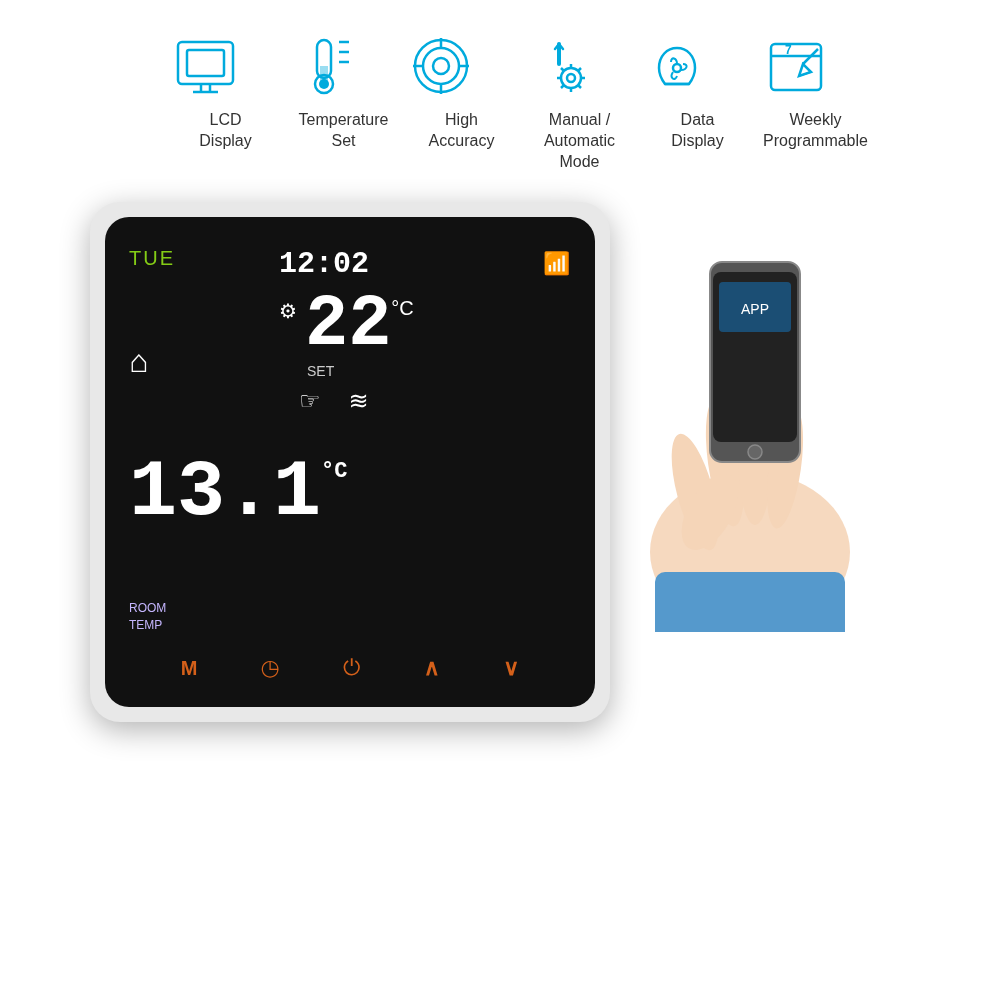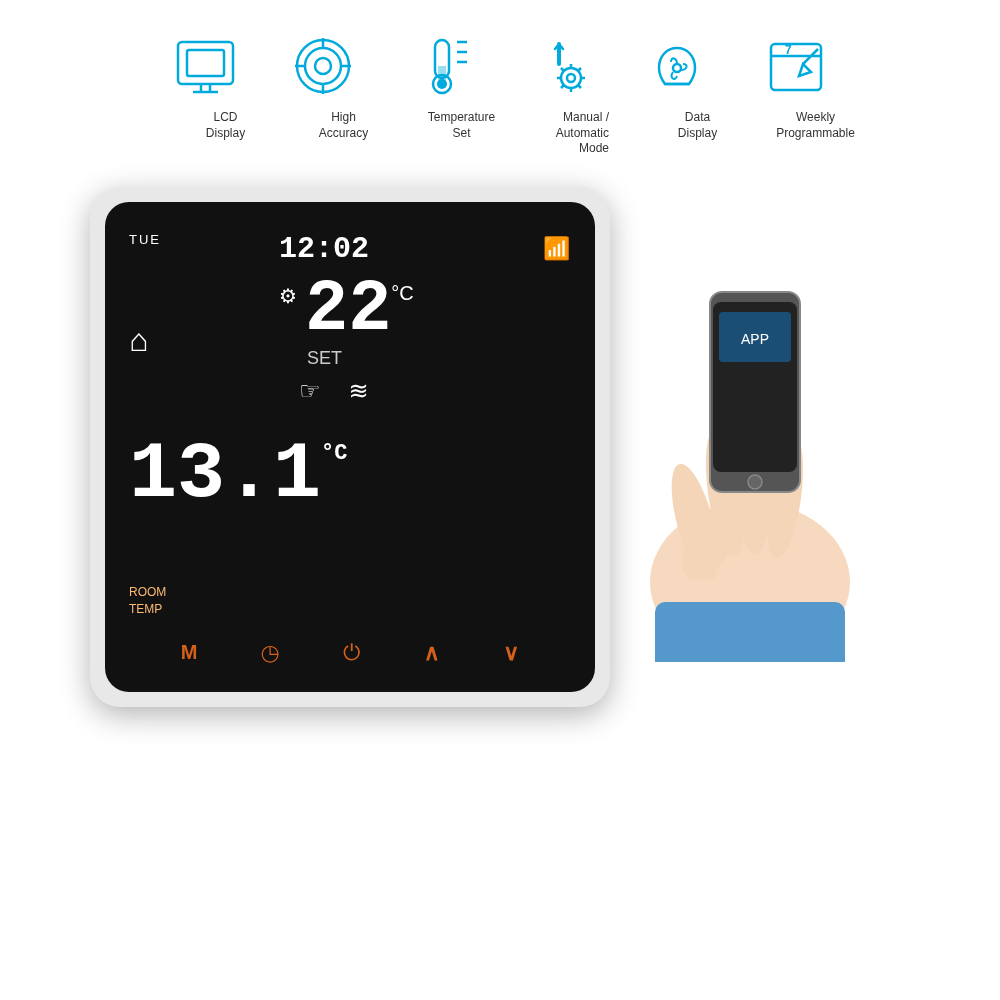--- a/index.html
+++ b/index.html
@@ -27,21 +27,21 @@
     }
     .icon-graphic {
       width: 72px;
       height: 72px;
       display: flex;
       align-items: center;
       justify-content: center;
       margin-bottom: 8px;
     }
     .icon-label {
-      font-size: 12px;
+      font-size: 16px;
       color: #333;
       text-align: center;
       line-height: 1.3;
       padding-left: 41px;
     }
 
     
     .main-content {
       display: flex;
       flex-direction: row;
@@ -91,39 +91,38 @@
       padding: 10px 0;
     }
     .lcd-right {
       flex: 1;
       display: flex;
       flex-direction: column;
       padding: 10px 0 0 10px;
     }
 
     .day-label {
-      font-size: 13px;
-      color: #ffffff;
+      font-size: 20px;
+      color: #84cc16;
       letter-spacing: 2px;
     }
 
     
     .bottom-buttons {
       display: flex;
       justify-content: space-around;
       align-items: center;
       padding: 12px 20px 6px 20px;
     }
 
     
     .phone-hand-area {
       width: 320px;
       height: 520px;
       display: flex;
-      align-items: center;
       justify-content: center;
       margin-left: -20px;
     }
 
     svg .blue-stroke { stroke: #00aadd; fill: none; stroke-width: 2.5; }
   </style>
 </head>
 <body>
 
 <div class="icons-row">
@@ -132,50 +131,50 @@
     <div class="icon-graphic">
       <svg width="65" height="65" viewBox="0 0 65 65">
         <rect x="5" y="8" width="55" height="42" rx="4" class="blue-stroke"></rect>
         <rect x="14" y="16" width="37" height="26" rx="2" class="blue-stroke"></rect>
         <line x1="28" y1="50" x2="28" y2="58" stroke="#00aadd" stroke-width="2.5"></line>
         <line x1="37" y1="50" x2="37" y2="58" stroke="#00aadd" stroke-width="2.5"></line>
         <line x1="20" y1="58" x2="45" y2="58" stroke="#00aadd" stroke-width="2.5"></line>
       </svg>
     </div>
     <span class="icon-label">LCD Display</span>
+  </div>
+
+  <div class="icon-item">
+    <div class="icon-graphic">
+      <svg width="65" height="65" viewBox="0 0 65 65">
+        <line x1="48" y1="8" x2="58" y2="8" stroke="#00aadd" stroke-width="2.5"></line>
+        <line x1="48" y1="18" x2="58" y2="18" stroke="#00aadd" stroke-width="2.5"></line>
+        <line x1="48" y1="28" x2="58" y2="28" stroke="#00aadd" stroke-width="2.5"></line>
+        <rect x="26" y="6" width="14" height="38" rx="7" class="blue-stroke"></rect>
+        <circle cx="33" cy="50" r="9" class="blue-stroke"></circle>
+        <rect x="29" y="32" width="8" height="18" rx="0" fill="#00aadd" opacity="0.4"></rect>
+        <circle cx="33" cy="50" r="5" fill="#00aadd"></circle>
+      </svg>
+    </div>
+    <span class="icon-label">Temperature Set</span>
   </div>
 
   <div class="icon-item">
     <div class="icon-graphic">
       <svg width="65" height="65" viewBox="0 0 65 65">
         <circle cx="32" cy="32" r="26" class="blue-stroke"></circle>
         <circle cx="32" cy="32" r="18" class="blue-stroke"></circle>
         <circle cx="32" cy="32" r="8" class="blue-stroke"></circle>
         <line x1="32" y1="4" x2="32" y2="14" stroke="#00aadd" stroke-width="2.5"></line>
         <line x1="32" y1="50" x2="32" y2="60" stroke="#00aadd" stroke-width="2.5"></line>
         <line x1="4" y1="32" x2="14" y2="32" stroke="#00aadd" stroke-width="2.5"></line>
         <line x1="50" y1="32" x2="60" y2="32" stroke="#00aadd" stroke-width="2.5"></line>
       </svg>
     </div>
     <span class="icon-label">High Accuracy</span>
-  </div>
-
-  <div class="icon-item">
-    <div class="icon-graphic">
-      <svg width="65" height="65" viewBox="0 0 65 65">
-        <line x1="48" y1="8" x2="58" y2="8" stroke="#00aadd" stroke-width="2.5"></line>
-        <line x1="48" y1="18" x2="58" y2="18" stroke="#00aadd" stroke-width="2.5"></line>
-        <line x1="48" y1="28" x2="58" y2="28" stroke="#00aadd" stroke-width="2.5"></line>
-        <rect x="26" y="6" width="14" height="38" rx="7" class="blue-stroke"></rect>
-        <circle cx="33" cy="50" r="9" class="blue-stroke"></circle>
-        <rect x="29" y="32" width="8" height="18" rx="0" fill="#00aadd" opacity="0.4"></rect>
-        <circle cx="33" cy="50" r="5" fill="#00aadd"></circle>
-      </svg>
-    </div>
-    <span class="icon-label">Temperature Set</span>
   </div>
 
   <div class="icon-item">
     <div class="icon-graphic">
       <svg width="65" height="65" viewBox="0 0 65 65">
 
         <path d="M32 10 L32 30" stroke="#00aadd" stroke-width="4" stroke-linecap="round"></path>
         <path d="M32 10 L28 15 M32 10 L36 15" stroke="#00aadd" stroke-width="2.5" stroke-linecap="round"></path>
 
         <circle cx="44" cy="44" r="10" class="blue-stroke"></circle>
@@ -183,21 +182,21 @@
         <line x1="44" y1="30" x2="44" y2="34" stroke="#00aadd" stroke-width="2.5"></line>
         <line x1="44" y1="54" x2="44" y2="58" stroke="#00aadd" stroke-width="2.5"></line>
         <line x1="30" y1="44" x2="34" y2="44" stroke="#00aadd" stroke-width="2.5"></line>
         <line x1="54" y1="44" x2="58" y2="44" stroke="#00aadd" stroke-width="2.5"></line>
         <line x1="34" y1="34" x2="37" y2="37" stroke="#00aadd" stroke-width="2.5"></line>
         <line x1="51" y1="51" x2="54" y2="54" stroke="#00aadd" stroke-width="2.5"></line>
         <line x1="54" y1="34" x2="51" y2="37" stroke="#00aadd" stroke-width="2.5"></line>
         <line x1="37" y1="51" x2="34" y2="54" stroke="#00aadd" stroke-width="2.5"></line>
       </svg>
     </div>
-    <span class="icon-label" style="white-space:pre-line; text-align:right;">Manual /<br>Automatic Mode</span>
+    <span class="icon-label" style="white-space:pre-line; text-align:center;">Manual /<br>Automatic Mode</span>
   </div>
 
   <div class="icon-item">
     <div class="icon-graphic">
       <svg width="65" height="65" viewBox="0 0 65 65">
 
         <path d="M20 50 C20 50 14 42 14 34 C14 22 22 14 32 14 C42 14 50 22 50 34 C50 42 44 50 44 50 Z" class="blue-stroke"></path>
         <line x1="20" y1="50" x2="44" y2="50" stroke="#00aadd" stroke-width="2.5"></line>
 
         <circle cx="32" cy="34" r="4" class="blue-stroke"></circle>
@@ -236,38 +235,38 @@
 
         <div class="lcd-left">
           <div class="day-label">TUE</div>
           <div style="font-size:32px; color:white; margin-top:10px;">⌂</div>
           <div style="margin-top: 10px;">
             <div style="font-size:80px; font-weight:bold; color:white; font-family:'Courier New',monospace; line-height:1; display:flex; align-items:flex-start;">
               <span>13.1</span>
                 <span style="font-size:22px; margin-top:8px;">°C</span>
             </div>
           </div>
-          <div style="font-size:12px; color:#fdba74; line-height:1.4; margin-top:4px;">ROOM<br>TEMP</div>
+          <div style="font-size:12px; color:#c4b5fd; line-height:1.4; margin-top:4px;">ROOM<br>TEMP</div>
         </div>
 
         <div class="lcd-right">
 
           <div style="display:flex; align-items:center; justify-content:space-between; margin-bottom:4px;gap:8px;">
             <div style="font-size:30px; color:white; font-family:'Courier New',monospace; font-weight:bold;">12:02</div>
             <div style="font-size:22px; color:white;">📶</div>
           </div>
 
           <div style="display:flex; align-items:flex-start; gap:8px; margin-top:4px;">
             <div style="font-size:20px; color:white; margin-top:10px;">⚙</div>
             <div style="display:flex; align-items:flex-start;">
               <div style="font-size:72px; font-weight:bold; color:white; font-family:'Courier New',monospace; line-height:1;">22</div>
               <div style="font-size:20px; color:white; align-self:flex-start; margin-top:8px;">°C</div>
             </div>
           </div>
-          <div style="font-size:18px; color:#ccc; margin-top:2px; margin-left:28px;">SET</div>
+          <div style="font-size:14px; color:#ccc; margin-top:2px; margin-left:28px;">SET</div>
 
           <div style="display:flex; gap:28px; margin-top:8px; margin-left:20px;">
             <div style="font-size:24px; color:white;">☞</div>
             <div style="font-size:24px; color:white;">≋</div>
           </div>
         </div>
       </div>
 
       <div class="bottom-buttons">
         <div style="font-size:20px; color:#d4601a; font-weight:bold; cursor:pointer;">M</div>

